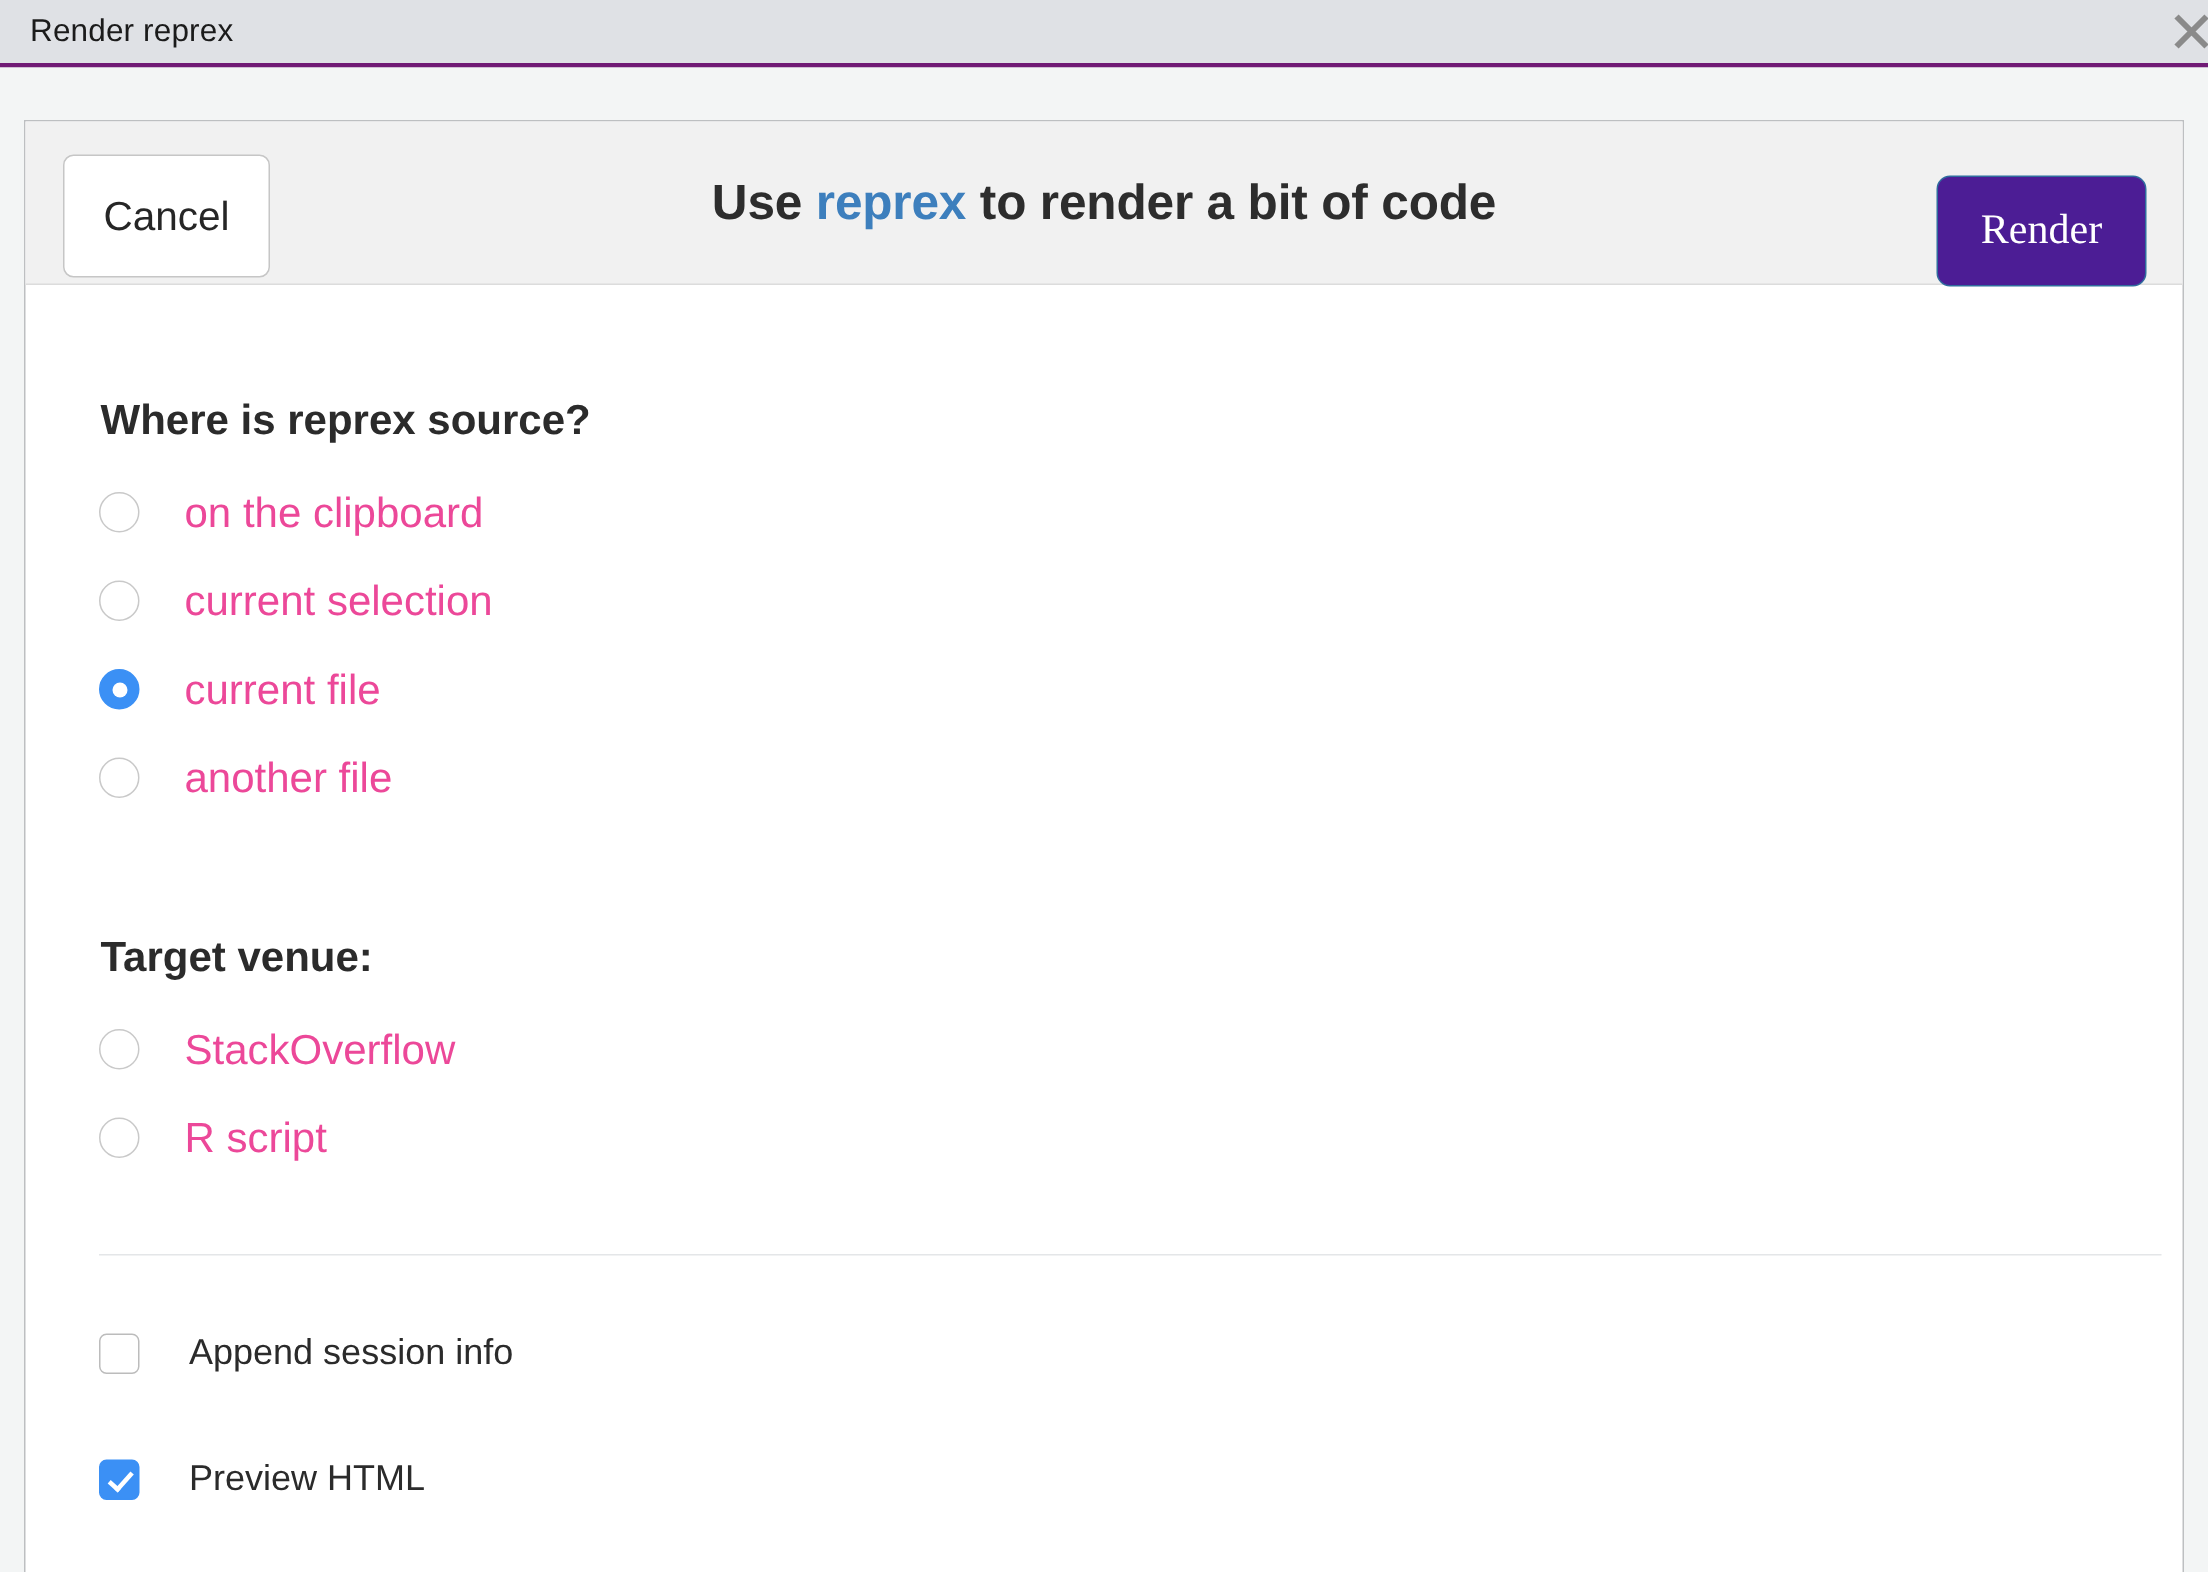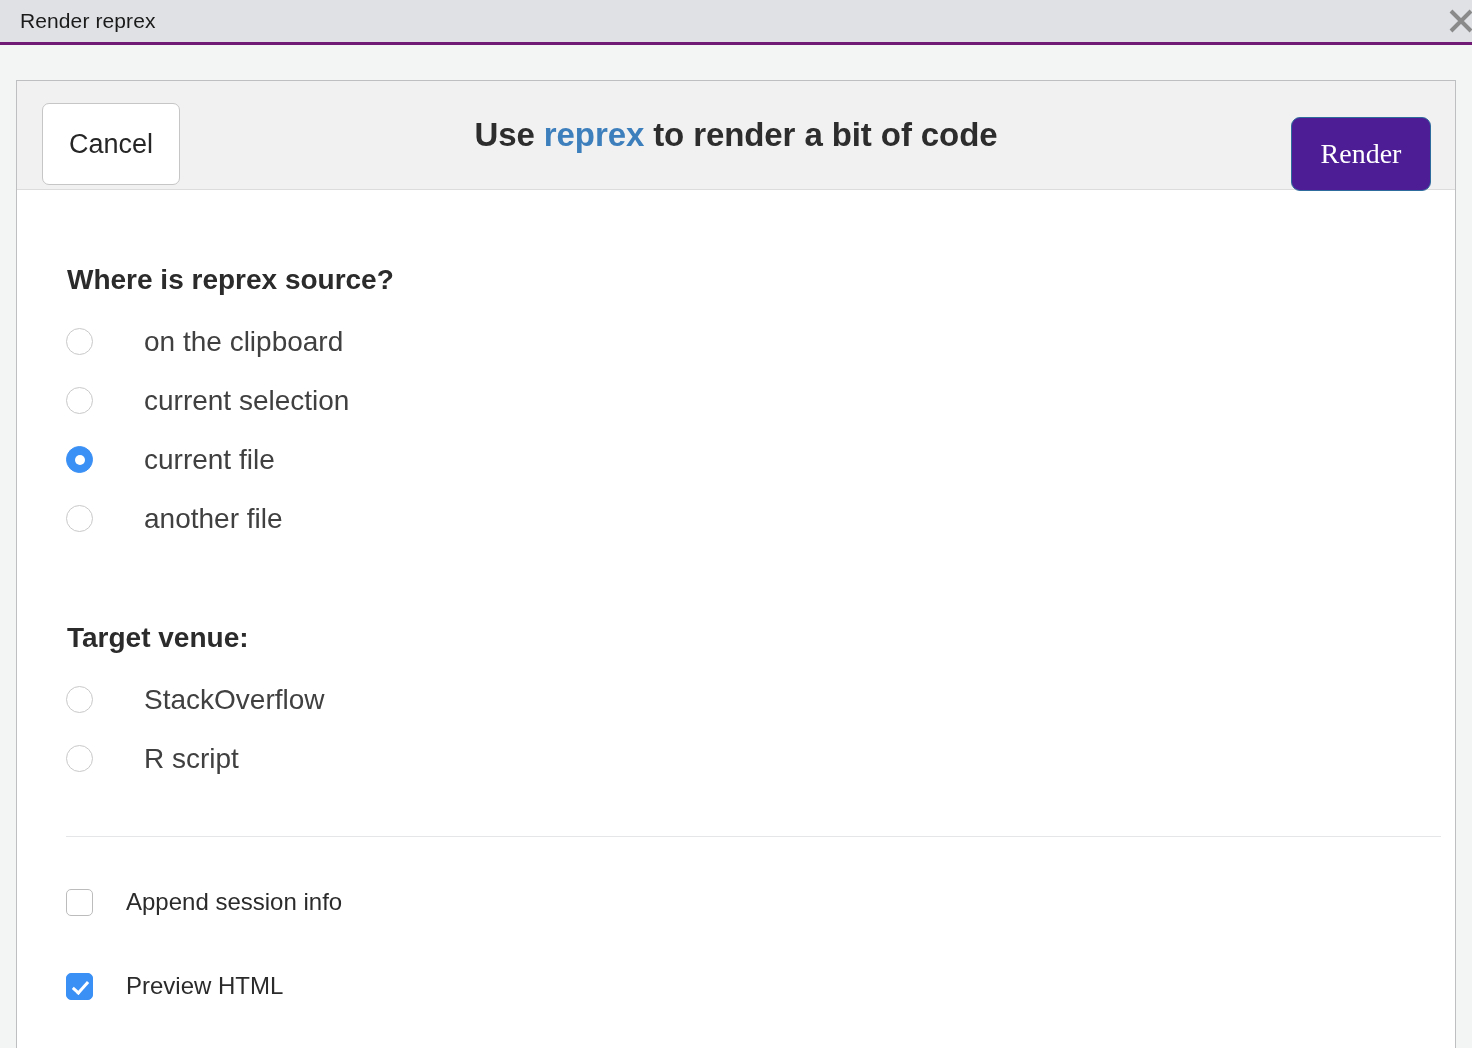--- a/index.html
+++ b/index.html
@@ -175,22 +175,22 @@
     top: 50%;
     width: 10px;
     height: 10px;
     margin: -5px 0 0 -5px;
     border-radius: 50%;
     background: #ffffff;
   }
 
   .option-label {
     font-size: 28px;
-    color: #404040;
-    margin-left: 51px;
+    color: #ec4899;
+    margin-left: 30px;
     white-space: nowrap;
   }
 
   
   .divider {
     height: 1px;
     background: #e4e6e8;
     margin: 48px 0 0 15px;
     width: 1375px;
   }

